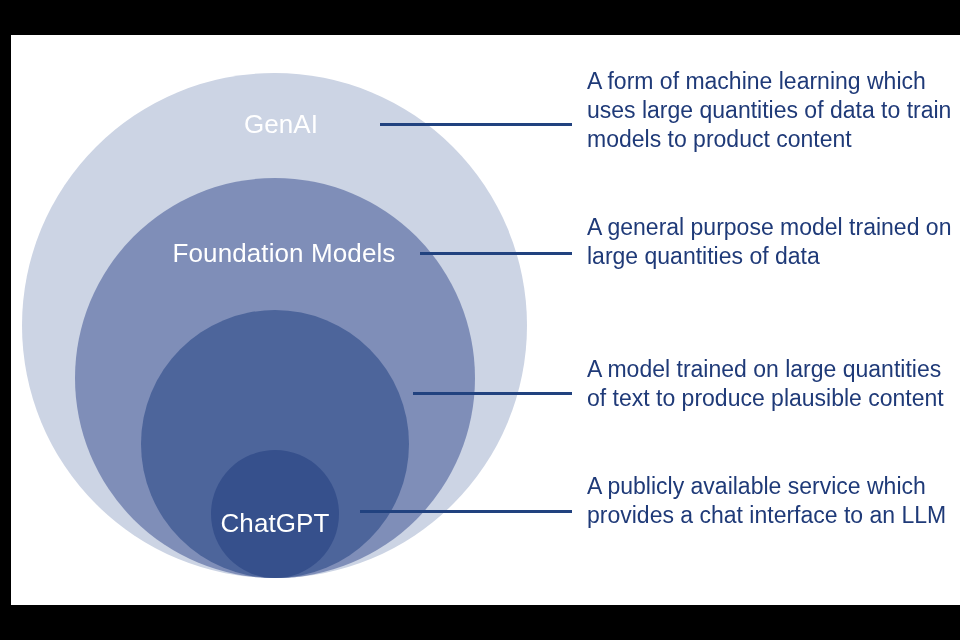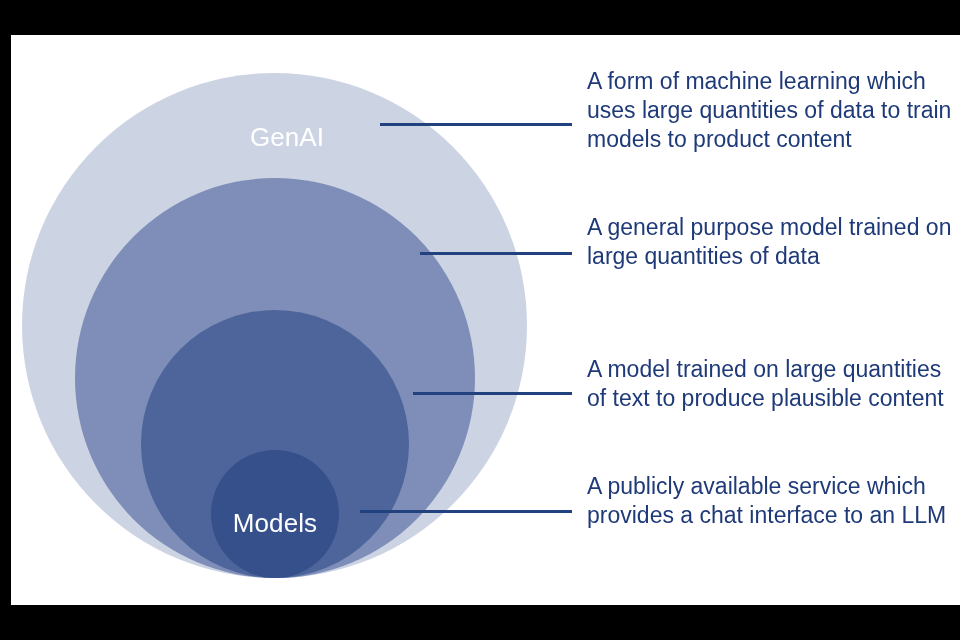--- a/index.html
+++ b/index.html
@@ -67,24 +67,23 @@
     position: absolute;
     color: #ffffff;
     font-size: 26px;
     line-height: 32px;
     text-align: center;
     font-weight: 400;
     letter-spacing: 0.1px;
     white-space: pre-line;
   }
   #label-genai {
-    left: 156px;
+    left: 150px;
     top: 73px;
     width: 240px;
-    margin-top: 13px;
   }
   #label-foundation {
     left: 128px;
     top: 202px;
     width: 290px;
   }
   #label-llm {
     left: 130px;
     top: 325px;
     width: 270px;
@@ -123,21 +122,22 @@
 
 <div id="frame">
   <div id="canvas">
 
     <div class="circle" id="circle-genai"></div>
     <div class="circle" id="circle-foundation"></div>
     <div class="circle" id="circle-llm"></div>
     <div class="circle" id="circle-chatgpt"></div>
 
     <div class="circle-label" id="label-genai">GenAI</div>
-    <div class="circle-label" id="label-chatgpt">Models</div>
+    <div class="circle-label" id="label-foundation">Foundation Models</div>
+    <div class="circle-label" id="label-chatgpt">ChatGPT</div>
 
     <div class="leader-line" id="line-1"></div>
     <div class="leader-line" id="line-2"></div>
     <div class="leader-line" id="line-3"></div>
     <div class="leader-line" id="line-4"></div>
 
     <div class="desc" id="desc-1">A form of machine learning which uses large quantities of data to train models to product content</div>
     <div class="desc" id="desc-2">A general purpose model trained on large quantities of data</div>
     <div class="desc" id="desc-3">A model trained on large quantities of text to produce plausible content</div>
     <div class="desc" id="desc-4">A publicly available service which provides a chat interface to an LLM</div>

